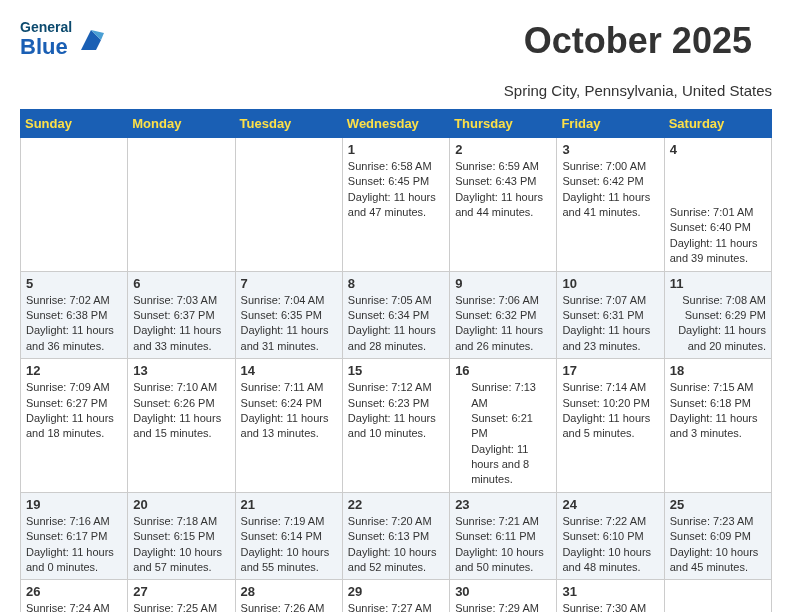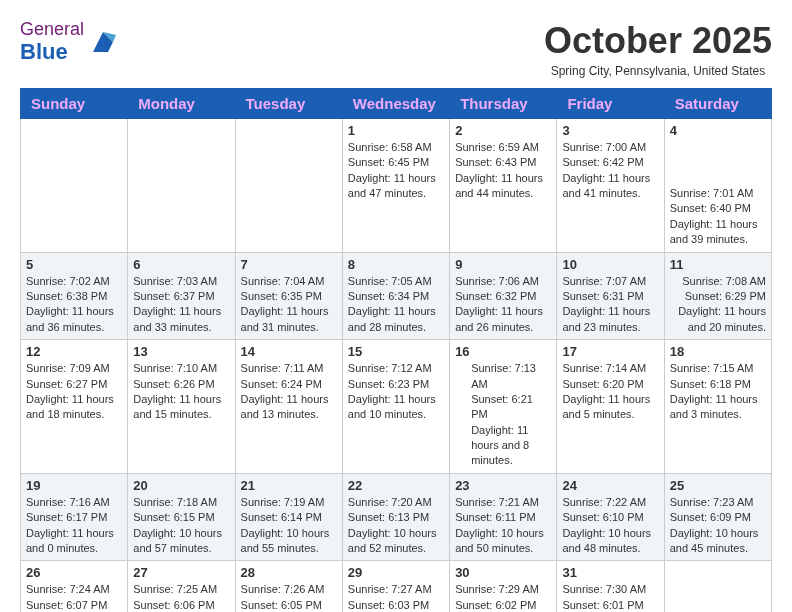--- a/index.html
+++ b/index.html
@@ -19,58 +19,58 @@
     .logo {
       display: flex;
       align-items: center;
     }
     .logo-text {
       display: flex;
       flex-direction: column;
       line-height: 1.1;
     }
     .logo-general {
-      font-size: 18px;
-      font-weight: normal;
-      color: #701a75;
+      font-size: 14px;
+      font-weight: bold;
+      color: #0c4a6e;
     }
     .logo-blue {
       font-size: 22px;
       font-weight: bold;
       color: #1a5fb4;
     }
     .logo-icon {
       width: 30px;
       height: 30px;
       margin-left: 4px;
     }
     .title-section {
       text-align: center;
     }
     .main-title {
       font-size: 36px;
       font-weight: bold;
       color: #333;
     }
     .subtitle {
-      font-size: 12px;
+      font-size: 15px;
       color: #333;
-      margin-top: 2px;
+      margin-top: 20px;
     }
     table {
       width: 100%;
       border-collapse: collapse;
       font-size: 11px;
     }
     .day-header {
       background-color: #1a5fb4;
-      color: #f0abfc;
+      color: #fde047;
       text-align: left;
-      padding: 6px 10px;
-      font-size: 15px;
+      padding: 6px 4px;
+      font-size: 13px;
       font-weight: bold;
       border: 1px solid #1a5fb4;
     }
     td {
       border: 1px solid #ccc;
       vertical-align: top;
       padding: 4px 5px;
       width: calc(100% / 7);
       min-height: 80px;
       background: #fff;
@@ -228,21 +228,21 @@
         </td>
         <td>
           <span class="date-num">16</span>
           <div class="cell-content" style="white-space: pre-line; margin-left: 16px;">Sunrise: 7:13 AM
 Sunset: 6:21 PM
 Daylight: 11 hours and 8 minutes.</div>
         </td>
         <td>
           <span class="date-num">17</span>
           <div class="cell-content" style="white-space: pre-line;">Sunrise: 7:14 AM
-Sunset: 6:20 PM
+Sunset: 10:20 PM
 Daylight: 11 hours and 5 minutes.</div>
         </td>
         <td>
           <span class="date-num">18</span>
           <div class="cell-content" style="white-space: pre-line;">Sunrise: 7:15 AM
 Sunset: 6:18 PM
 Daylight: 11 hours and 3 minutes.</div>
         </td>
       </tr>
       <tr>

